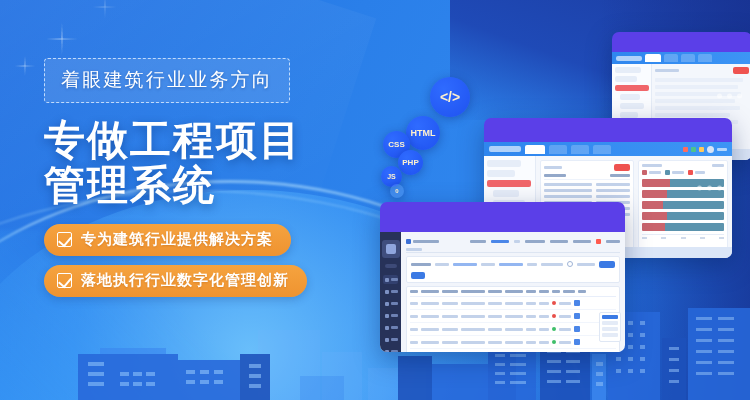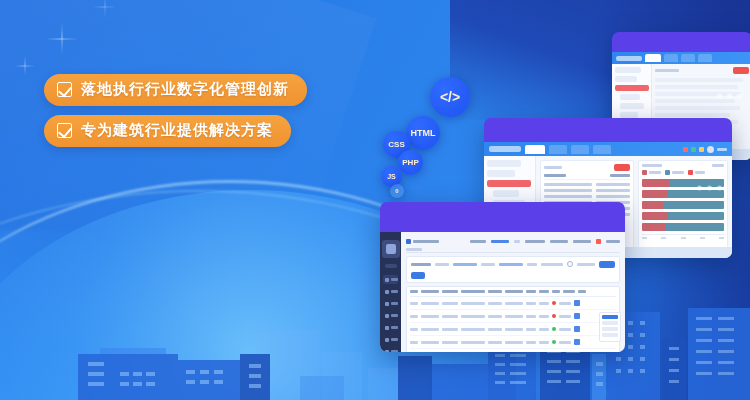--- a/index.html
+++ b/index.html
@@ -339,30 +339,35 @@
       <span class="win" style="left:8px;top:64px;width:16px;height:3px;"></span>
       <span class="win" style="left:30px;top:64px;width:16px;height:3px;"></span>
     </div>
   </div>
 
   <div class="spark" style="left:45px;top:22px;width:34px;height:34px;"></div>
   <div class="spark" style="left:14px;top:55px;width:22px;height:22px;opacity:.85;"></div>
   <div class="spark" style="left:92px;top:-6px;width:26px;height:26px;opacity:.55;"></div>
 
   <div class="copy">
+    <div class="subtitle-box">
+      <div class="t">着眼建筑行业业务方向</div>
+    </div>
     <div class="headline">
+      <div class="ln">专做工程项目</div>
+      <div class="ln">管理系统</div>
     </div>
     <div class="badges">
       <div class="badge">
         <span class="cb"></span>
-        <span class="lb">落地执行行业数字化管理创新</span>
+        <span class="lb">专为建筑行业提供解决方案</span>
       </div>
       <div class="badge">
         <span class="cb"></span>
-        <span class="lb">专为建筑行业提供解决方案</span>
+        <span class="lb">落地执行行业数字化管理创新</span>
       </div>
     </div>
   </div>
 
   <div class="bub" style="left:430px;top:77px;width:40px;height:40px;font-size:14px;">
     <span>&lt;/&gt;</span>
     </div>
   <div class="bub" style="left:406px;top:116px;width:34px;height:34px;font-size:9px;">
     <span>HTML</span>
     </div>

